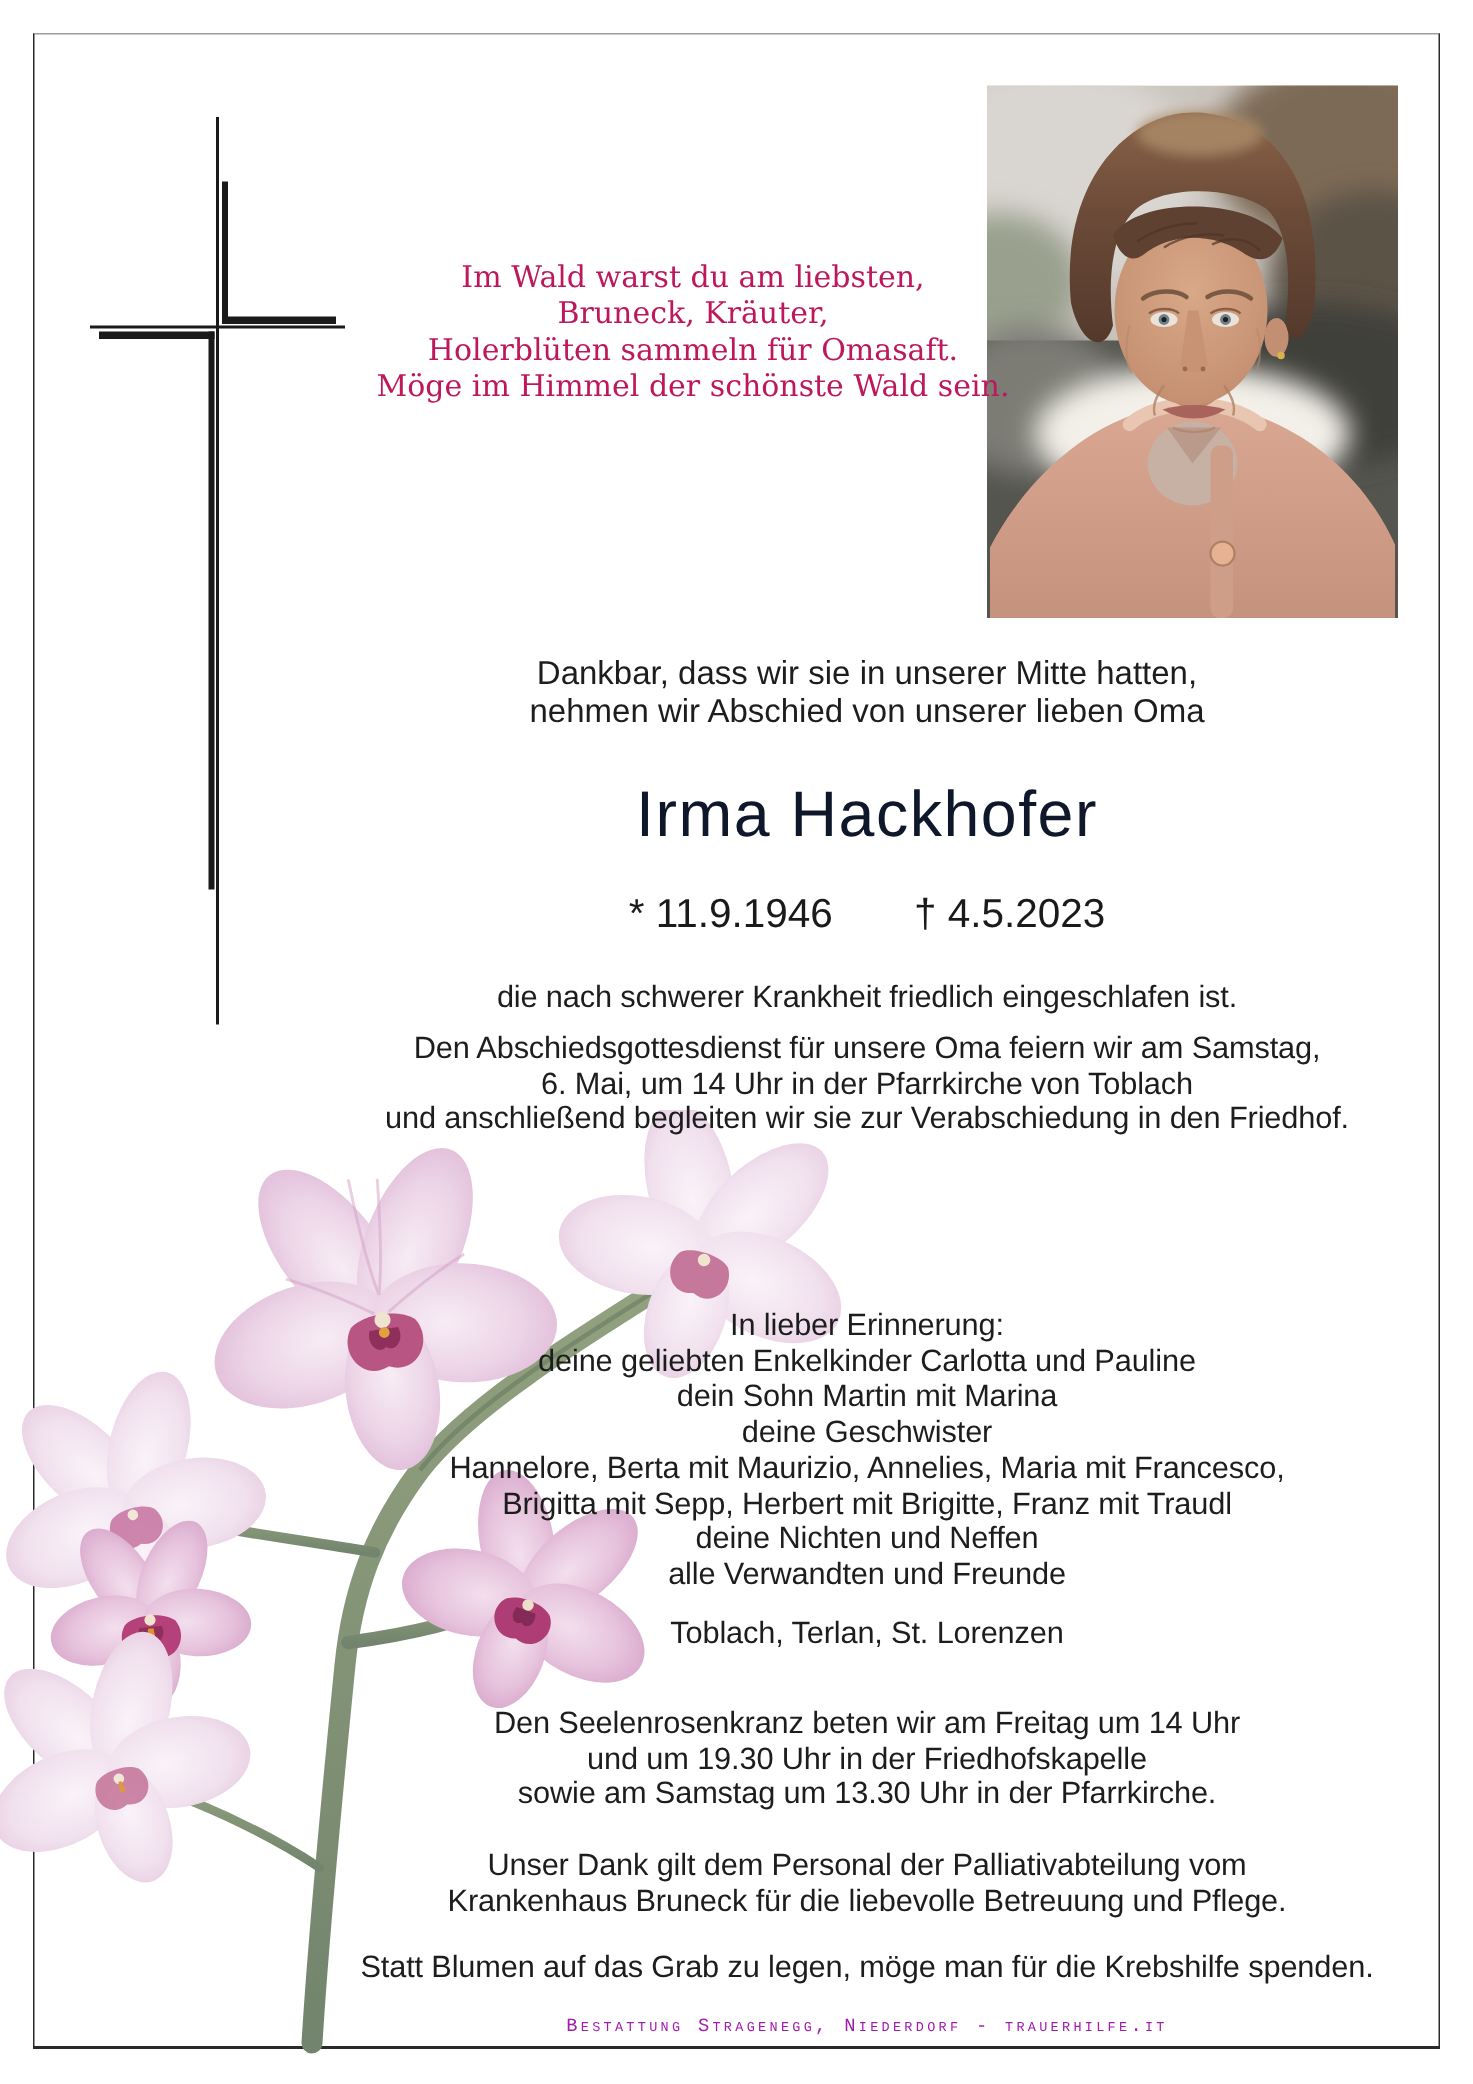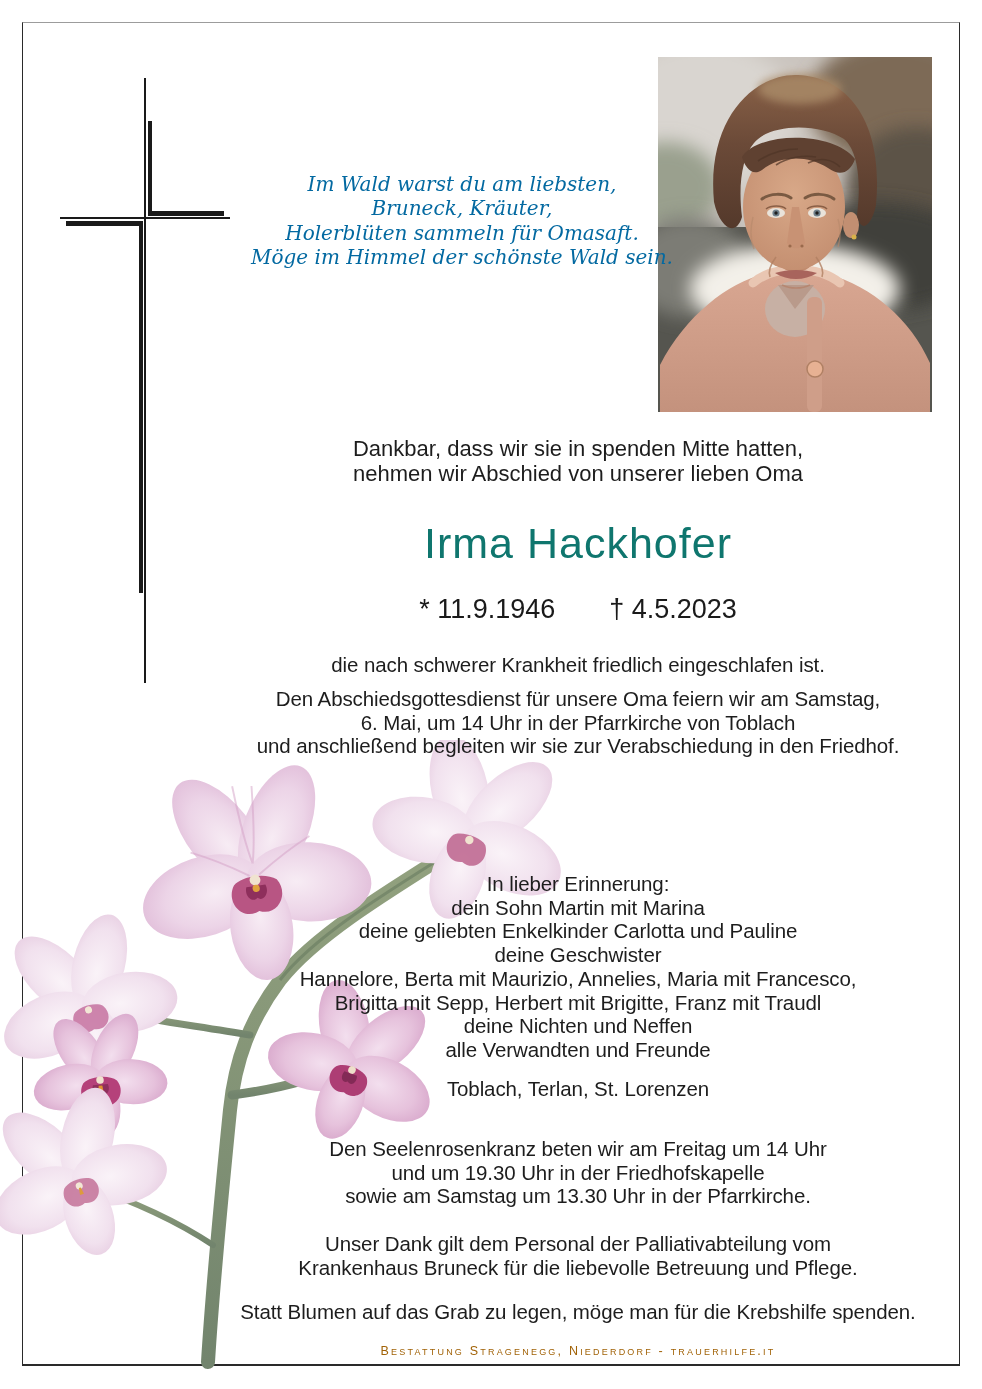--- a/index.html
+++ b/index.html
@@ -6,27 +6,27 @@
   .page{position:relative;width:982px;height:1389px;background:#ffffff;overflow:hidden;
         font-family:"Liberation Sans",sans-serif;}
   .frame{position:absolute;left:22px;top:22px;right:22px;bottom:23px;
          border-left:1px solid #2a2a2a;border-right:1px solid #2a2a2a;
          border-bottom:2px solid #2a2a2a;border-top:1px solid #9c9c9c;}
   
   .cl{position:absolute;background:#1a1a1a;}
   
   .t{position:absolute;left:196px;width:764px;text-align:center;color:#1d1d1d;}
   .body{font-size:20.5px;line-height:23.7px;letter-spacing:-0.1px;}
-  .poem{left:232px;width:460px;font-family:"DejaVu Serif",serif;font-style:italic;
-        font-size:20px;line-height:24.3px;color:#0369a1;}
+  .poem{left:232px;width:460px;font-family:"DejaVu Serif",serif;
+        font-size:20px;line-height:24.3px;color:#be185d;}
   .intro{font-size:22px;line-height:24.6px;}
-  .name{font-size:43px;line-height:46px;letter-spacing:1px;color:#0f766e;}
+  .name{font-size:43px;line-height:46px;letter-spacing:1px;color:#0f172a;}
   .dates{font-size:27px;line-height:30px;color:#1a1a1a;}
   .dates .b{margin-right:54px;margin-top:12px;}
-  .footer{font-size:12.5px;letter-spacing:2.2px;color:#a16207;font-variant:small-caps;}
+  .footer{font-size:12.5px;letter-spacing:2.2px;color:#a21caf;font-variant:small-caps;font-family:Liberation Mono, monospace;}
   .photo{position:absolute;left:658px;top:57px;width:274px;height:355px;}
   .flowers{position:absolute;left:0px;top:740px;width:580px;height:649px;}
   svg{display:block}
 </style>
 </head>
 <body>
 
 <div class="page">
 
   <div class="frame"></div>
@@ -226,42 +226,42 @@
   </div>
 
   <div class="t poem" style="top:172px">
     <div>Im Wald warst du am liebsten,</div>
     <div>Bruneck, Kräuter,</div>
     <div>Holerblüten sammeln für Omasaft.</div>
     <div>Möge im Himmel der schönste Wald sein.</div>
   </div>
 
   <div class="t intro" style="top:437px">
-    <div>Dankbar, dass wir sie in spenden Mitte hatten,</div>
+    <div>Dankbar, dass wir sie in unserer Mitte hatten,</div>
     <div>nehmen wir Abschied von unserer lieben Oma</div>
   </div>
 
   <div class="t name" style="top:520px">Irma Hackhofer</div>
 
   <div class="t dates" style="top:594px">
     <span class="b">* 11.9.1946</span><span>† 4.5.2023</span>
   </div>
 
   <div class="t body" style="top:653px">die nach schwerer Krankheit friedlich eingeschlafen ist.</div>
 
   <div class="t body" style="top:687px">
     <div>Den Abschiedsgottesdienst für unsere Oma feiern wir am Samstag,</div>
     <div>6. Mai, um 14 Uhr in der Pfarrkirche von Toblach</div>
     <div>und anschließend begleiten wir sie zur Verabschiedung in den Friedhof.</div>
   </div>
 
   <div class="t body" style="top:872px">
     <div>In lieber Erinnerung:</div>
+    <div>deine geliebten Enkelkinder Carlotta und Pauline</div>
     <div>dein Sohn Martin mit Marina</div>
-    <div>deine geliebten Enkelkinder Carlotta und Pauline</div>
     <div>deine Geschwister</div>
     <div>Hannelore, Berta mit Maurizio, Annelies, Maria mit Francesco,</div>
     <div>Brigitta mit Sepp, Herbert mit Brigitte, Franz mit Traudl</div>
     <div>deine Nichten und Neffen</div>
     <div>alle Verwandten und Freunde</div>
   </div>
 
   <div class="t body" style="top:1077px">Toblach, Terlan, St. Lorenzen</div>
 
   <div class="t body" style="top:1137px">

